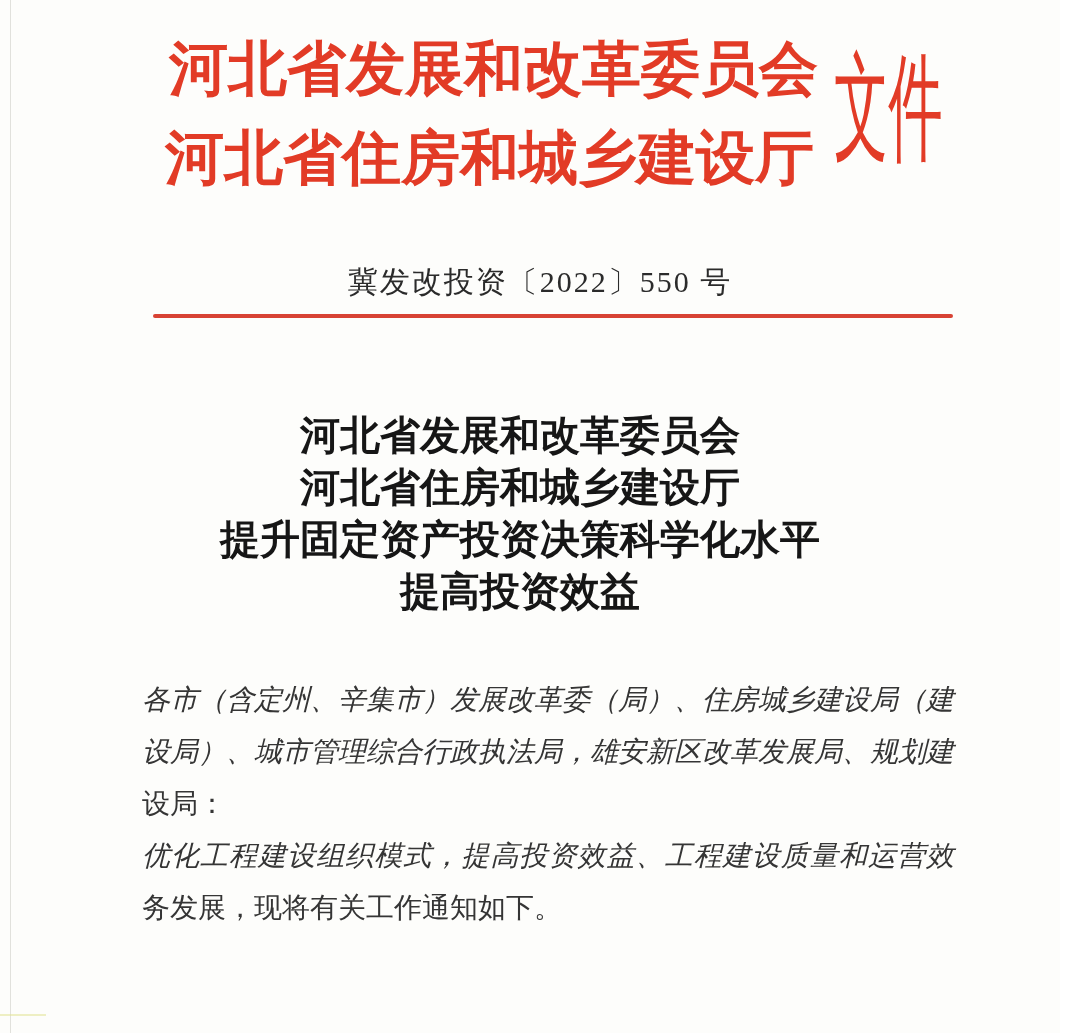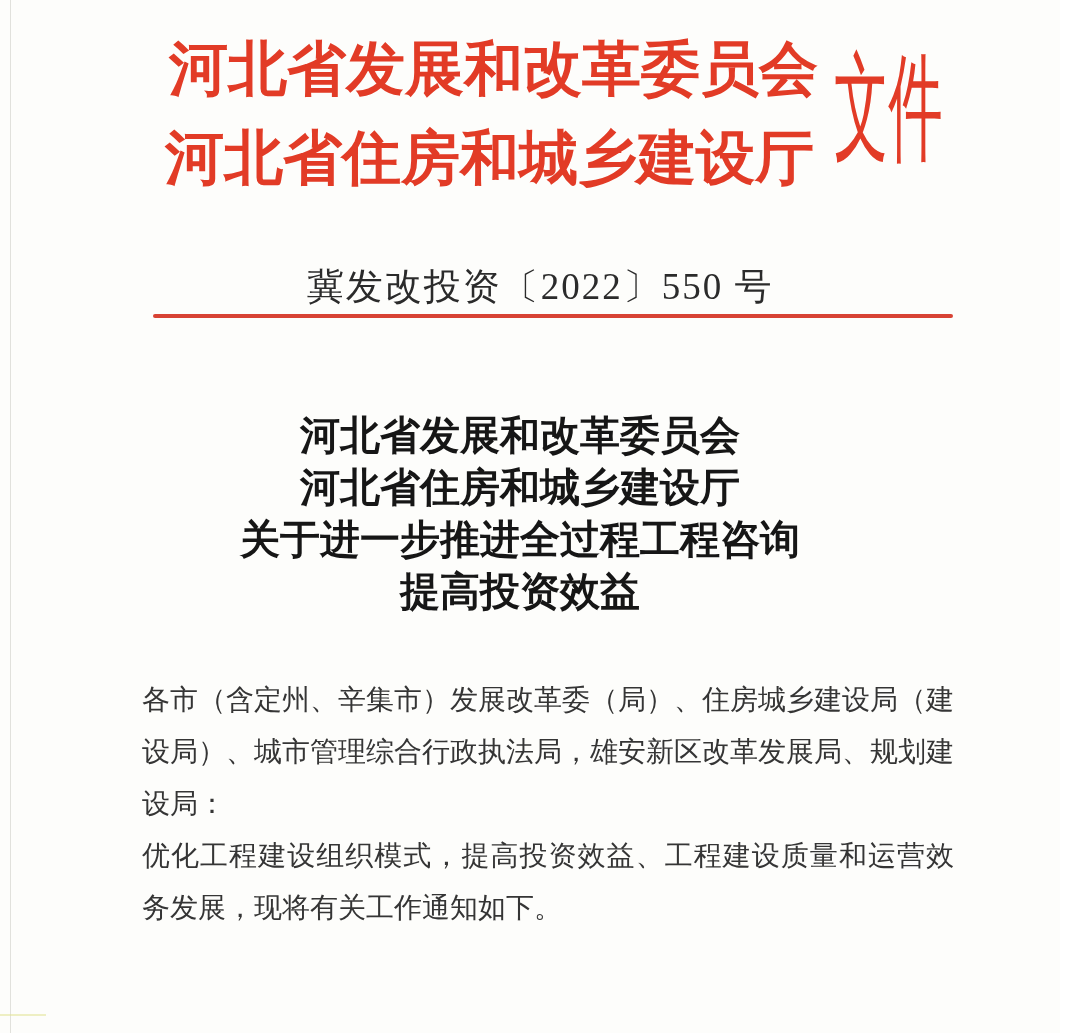--- a/index.html
+++ b/index.html
@@ -51,21 +51,21 @@
     transform: scaleX(0.46);
     transform-origin: 0 0;
     font-weight: 400;
   }
   
   .doc-number {
     position: absolute;
     left: 0; top: 262px;
     width: 1080px;
     text-align: center;
-    font-size: 37px;
+    font-size: 30px;
     color: #2b2b2b;
     letter-spacing: 2px;
     white-space: nowrap;
   }
   
   .red-rule {
     position: absolute;
     left: 153px; top: 314px;
     width: 800px; height: 4px;
     background: #d84334;
@@ -91,21 +91,21 @@
     font-size: 28px;
     color: #353535;
     line-height: 52px;
     letter-spacing: 0px;
   }
   .doc-body .jl {
     text-align: justify;
     text-align-last: justify;
     white-space: nowrap; 
   }
-  .doc-body .jl.wrapfix, .doc-body .jl { white-space: normal; }
+  .doc-body .jl.wrapfix, .doc-body .jl { white-space: normal; font-style: italic; }
   .doc-body .ll {
     text-align: center;
     text-align-last: left;
   }
   .doc-body .ind { text-indent: 56px; }
 </style>
 </head>
 <body>
 
 <div class="page">
@@ -119,21 +119,21 @@
 
   <div class="hdr-doctype">文件</div>
 
   <div class="doc-number">冀发改投资〔2022〕550 号</div>
 
   <div class="red-rule"></div>
 
   <div class="doc-title">
     <div>河北省发展和改革委员会</div>
     <div>河北省住房和城乡建设厅</div>
-    <div>关于进一步推进全过程工程咨询</div>
+    <div>提升固定资产投资决策科学化水平</div>
     <div>提高投资效益</div>
   </div>
 
   <div class="doc-body">
     <div class="jl">各市（含定州、辛集市）发展改革委（局）、住房城乡建设局（建</div>
     <div class="jl">设局）、城市管理综合行政执法局，雄安新区改革发展局、规划建</div>
     <div class="ll">设局：</div>
     <div class="jl">优化工程建设组织模式，提高投资效益、工程建设质量和运营效</div>
     <div class="ll">务发展，现将有关工作通知如下。</div>
   </div>

